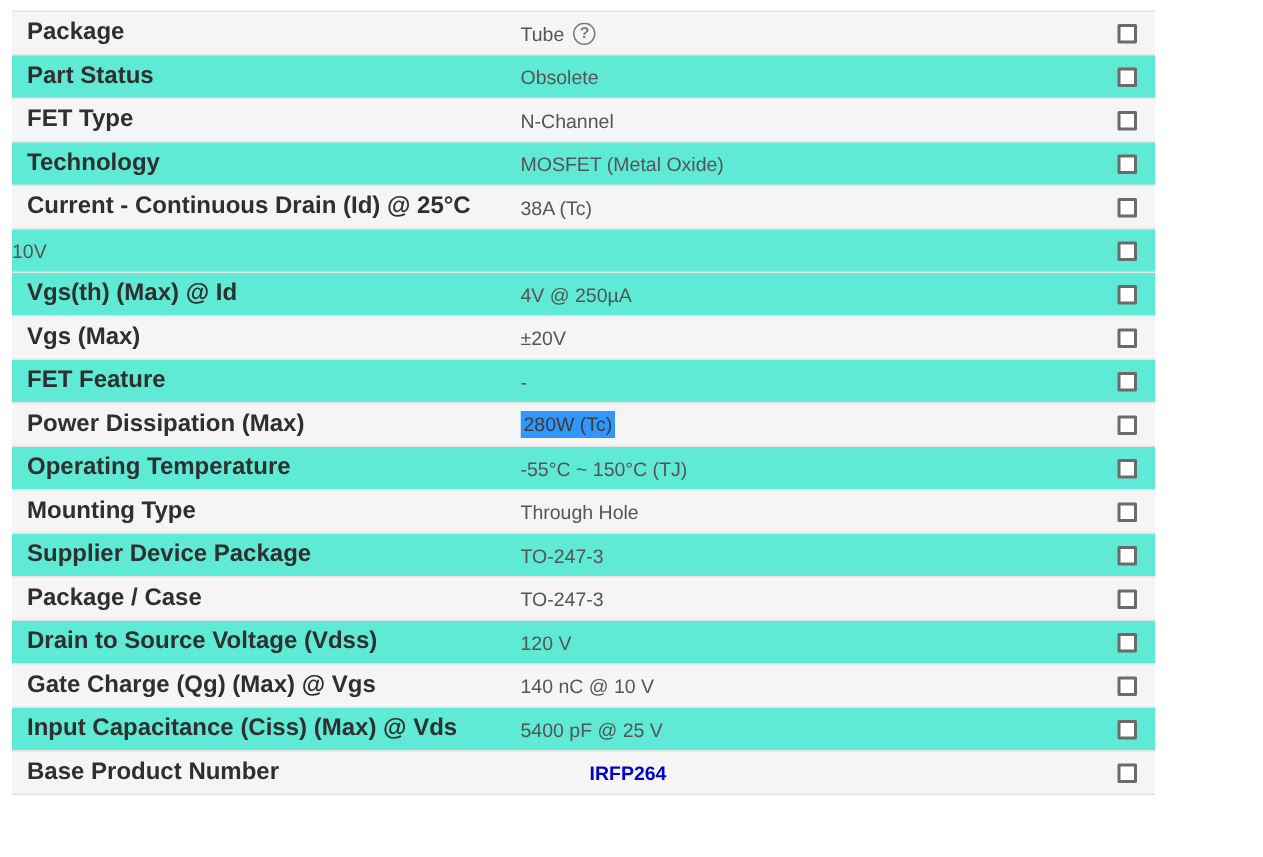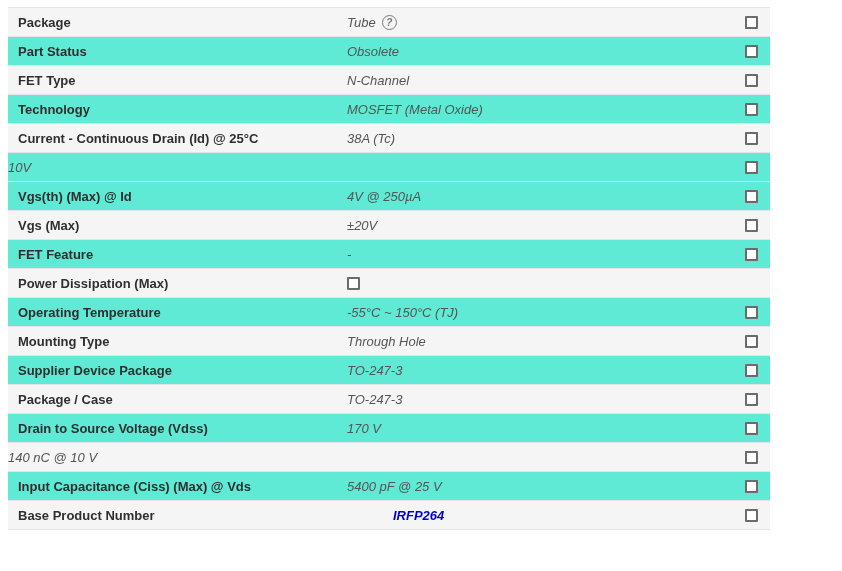--- a/index.html
+++ b/index.html
@@ -19,36 +19,35 @@
     display: flex;
     align-items: center;
     height: 29px;
     border-bottom: 1px solid #e4e4e4;
     background: #5eead4;
   }
   .attr-row.alt { background: #f5f5f5; }
   .cell-label {
     width: 339px;
     padding-left: 10px;
-    font-size: 13px;
+    font-size: 16px;
     font-weight: bold;
     color: #2f2f2f;
     white-space: nowrap;
     overflow: hidden;
     flex: 0 0 auto;
   }
   .cell-value {
     flex: 1 1 auto;
     font-size: 13px;
     color: #555555;
     white-space: nowrap;
     overflow: hidden;
     display: flex;
     align-items: center;
-    font-style: italic;
   }
   .cell-value .val-selected {
     background: #3297fd;
     color: #3c3c3c;
     padding: 1px 2px 2px 2px;
   }
   .cell-value a.val-link {
     color: #0000cc;
     font-weight: bold;
     text-decoration: none;
@@ -163,20 +162,23 @@
       <div class="cell-label">FET Feature</div>
       <div class="cell-value">
         <span>-</span>
       </div>
       <div class="cell-check">
         <div class="checkbox"></div>
       </div>
     </div>
     <div class="attr-row alt">
       <div class="cell-label">Power Dissipation (Max)</div>
+      <div class="cell-value">
+        <span class="val-selected">280W (Tc)</span>
+      </div>
       <div class="cell-check">
         <div class="checkbox"></div>
       </div>
     </div>
     <div class="attr-row">
       <div class="cell-label">Operating Temperature</div>
       <div class="cell-value">
         <span>-55°C ~ 150°C (TJ)</span>
       </div>
       <div class="cell-check">
@@ -206,27 +208,28 @@
       <div class="cell-value">
         <span>TO-247-3</span>
       </div>
       <div class="cell-check">
         <div class="checkbox"></div>
       </div>
     </div>
     <div class="attr-row">
       <div class="cell-label">Drain to Source Voltage (Vdss)</div>
       <div class="cell-value">
-        <span>170 V</span>
-      </div>
-      <div class="cell-check">
-        <div class="checkbox"></div>
-      </div>
-    </div>
-    <div class="attr-row alt">
+        <span>120 V</span>
+      </div>
+      <div class="cell-check">
+        <div class="checkbox"></div>
+      </div>
+    </div>
+    <div class="attr-row alt">
+      <div class="cell-label">Gate Charge (Qg) (Max) @ Vgs</div>
       <div class="cell-value">
         <span>140 nC @ 10 V</span>
       </div>
       <div class="cell-check">
         <div class="checkbox"></div>
       </div>
     </div>
     <div class="attr-row">
       <div class="cell-label">Input Capacitance (Ciss) (Max) @ Vds</div>
       <div class="cell-value">

